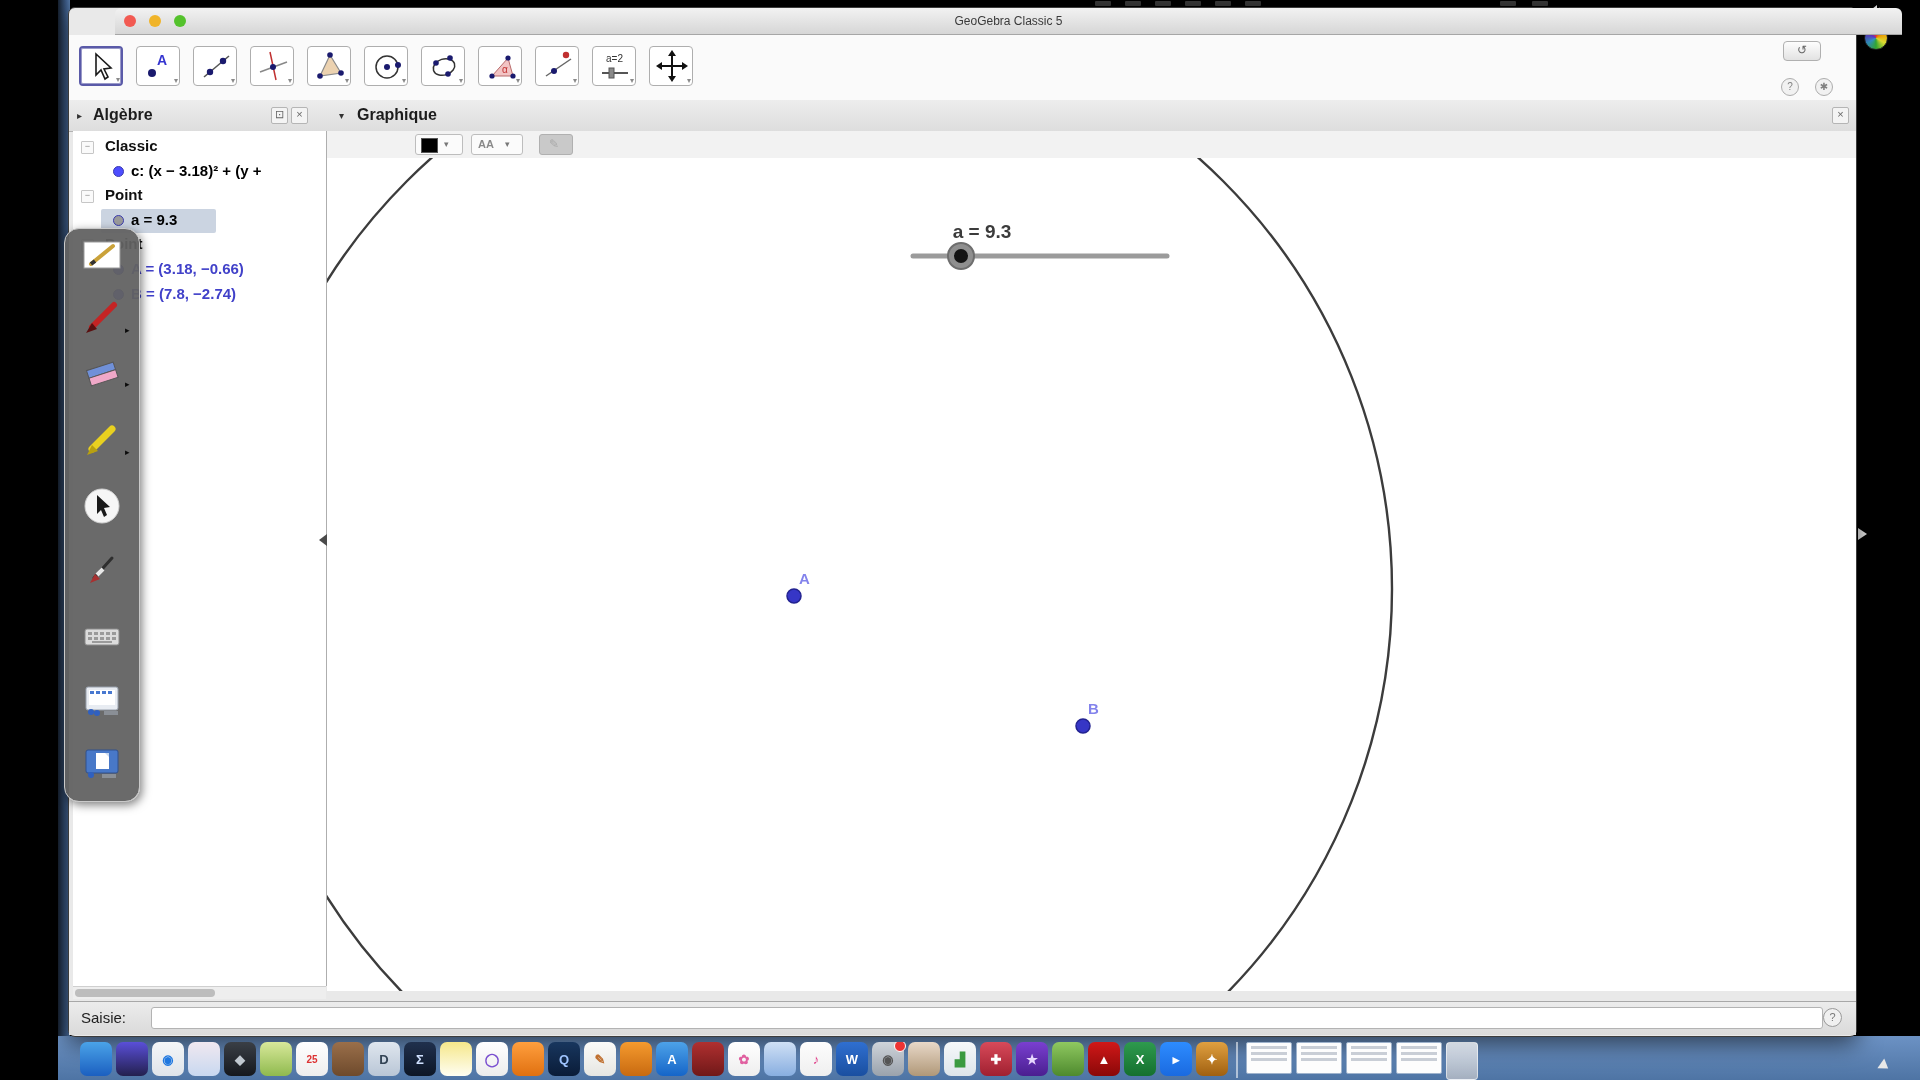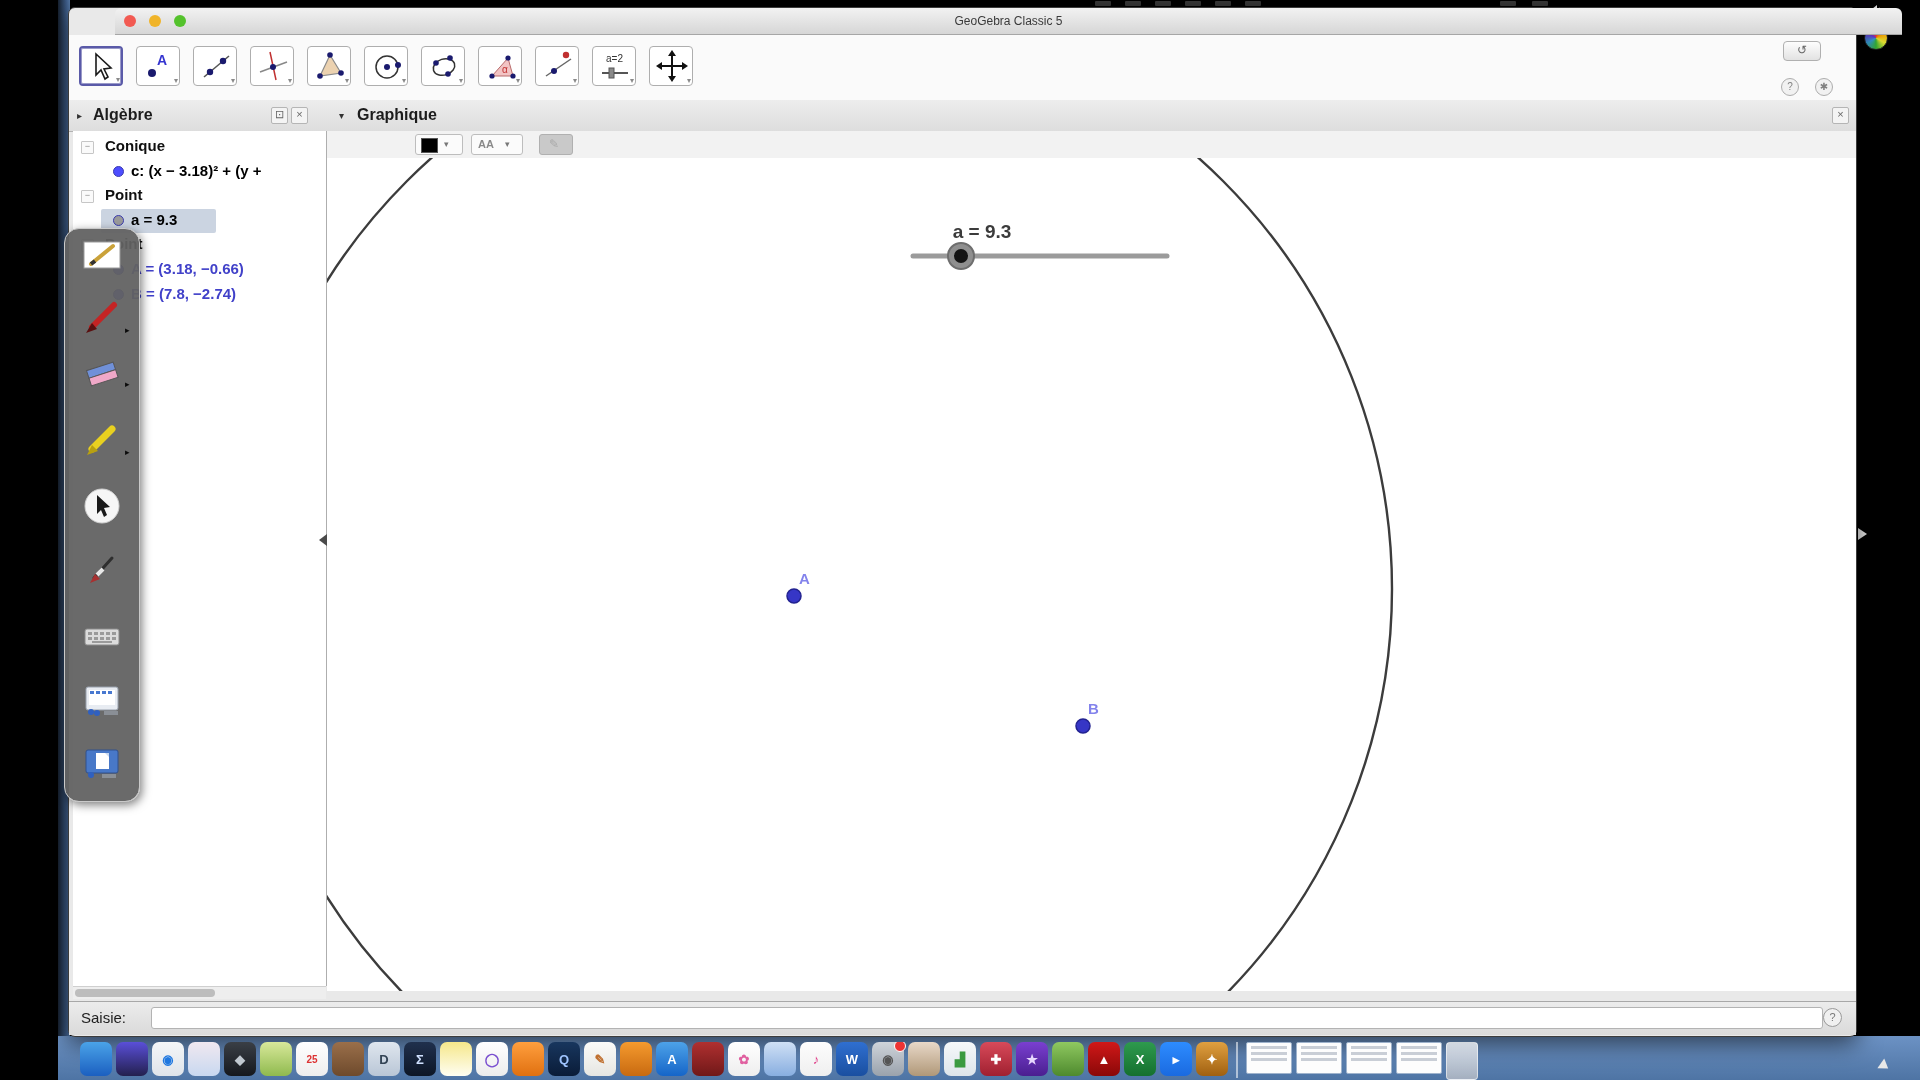--- a/index.html
+++ b/index.html
@@ -221,21 +221,21 @@
       <span class="abs hdr-ic" style="left:202px;">⊡</span>
       <span class="abs hdr-ic" style="left:222px;">×</span>
       <span class="abs tri" style="left:270px;">▾</span>
       <span class="abs ph-title" style="left:288px;">Graphique</span>
       <span class="abs hdr-ic" style="left:1763px;">×</span>
     </div>
 
     <div class="abs" id="alg">
         <div class="abs" style="left: 0px; top: 5px; width: 253px; height: 22px;">
           <span class="abs sec-min" style="left: 8px; top: 5px;">−</span>
-          <span class="abs sec-lab" style="left: 32px; top: 1px;">Conique</span>
+          <span class="abs sec-lab" style="left: 32px; top: 1px;">Classic</span>
         </div>
         <div class="abs" style="left: 0px; top: 29.6px; width: 253px; height: 23px;">
           <span class="abs marble" style="left: 40px; top: 5px; background: rgb(77, 77, 255); border: 1px solid rgb(58, 58, 176);"></span>
           <span class="abs itm-lab" style="left: 58px; top: 1px; color: rgb(0, 0, 0);">c: (x − 3.18)² + (y +</span>
         </div>
         <div class="abs" style="left: 0px; top: 54.2px; width: 253px; height: 22px;">
           <span class="abs sec-min" style="left: 8px; top: 5px;">−</span>
           <span class="abs sec-lab" style="left: 32px; top: 1px;">Point</span>
         </div>
         <div class="abs" style="left: 0px; top: 78.8px; width: 253px; height: 23px;">

